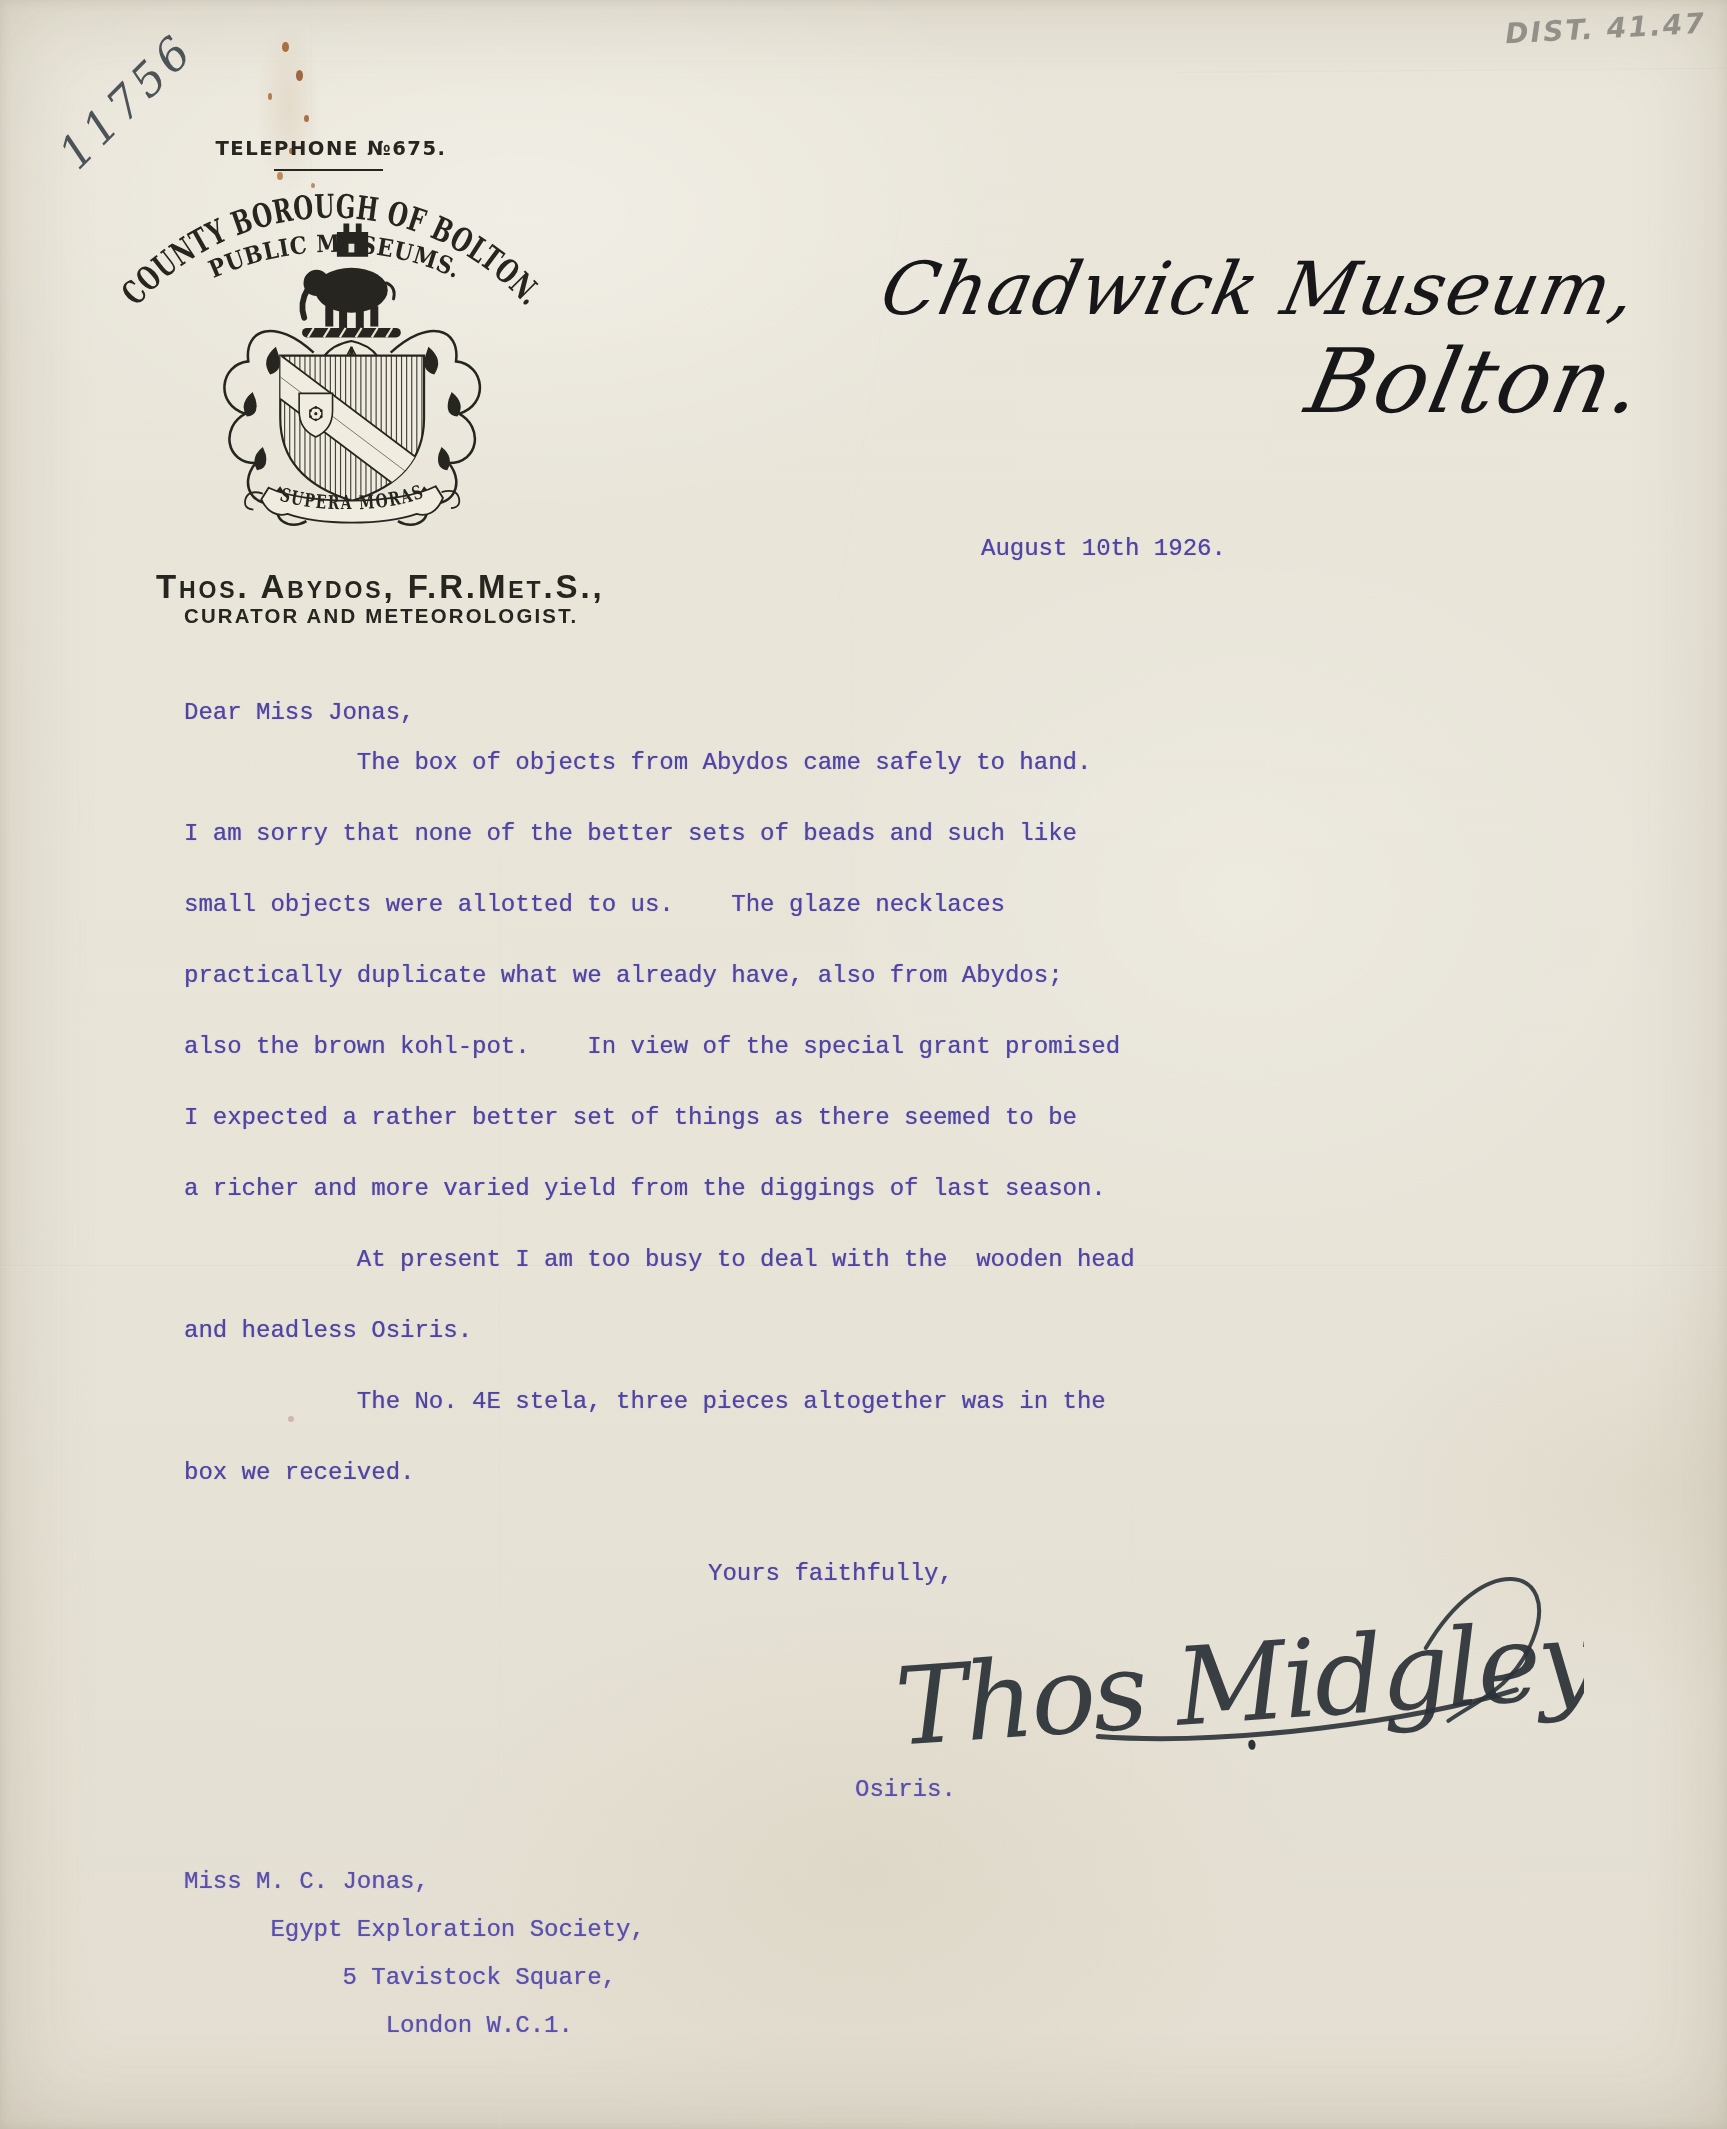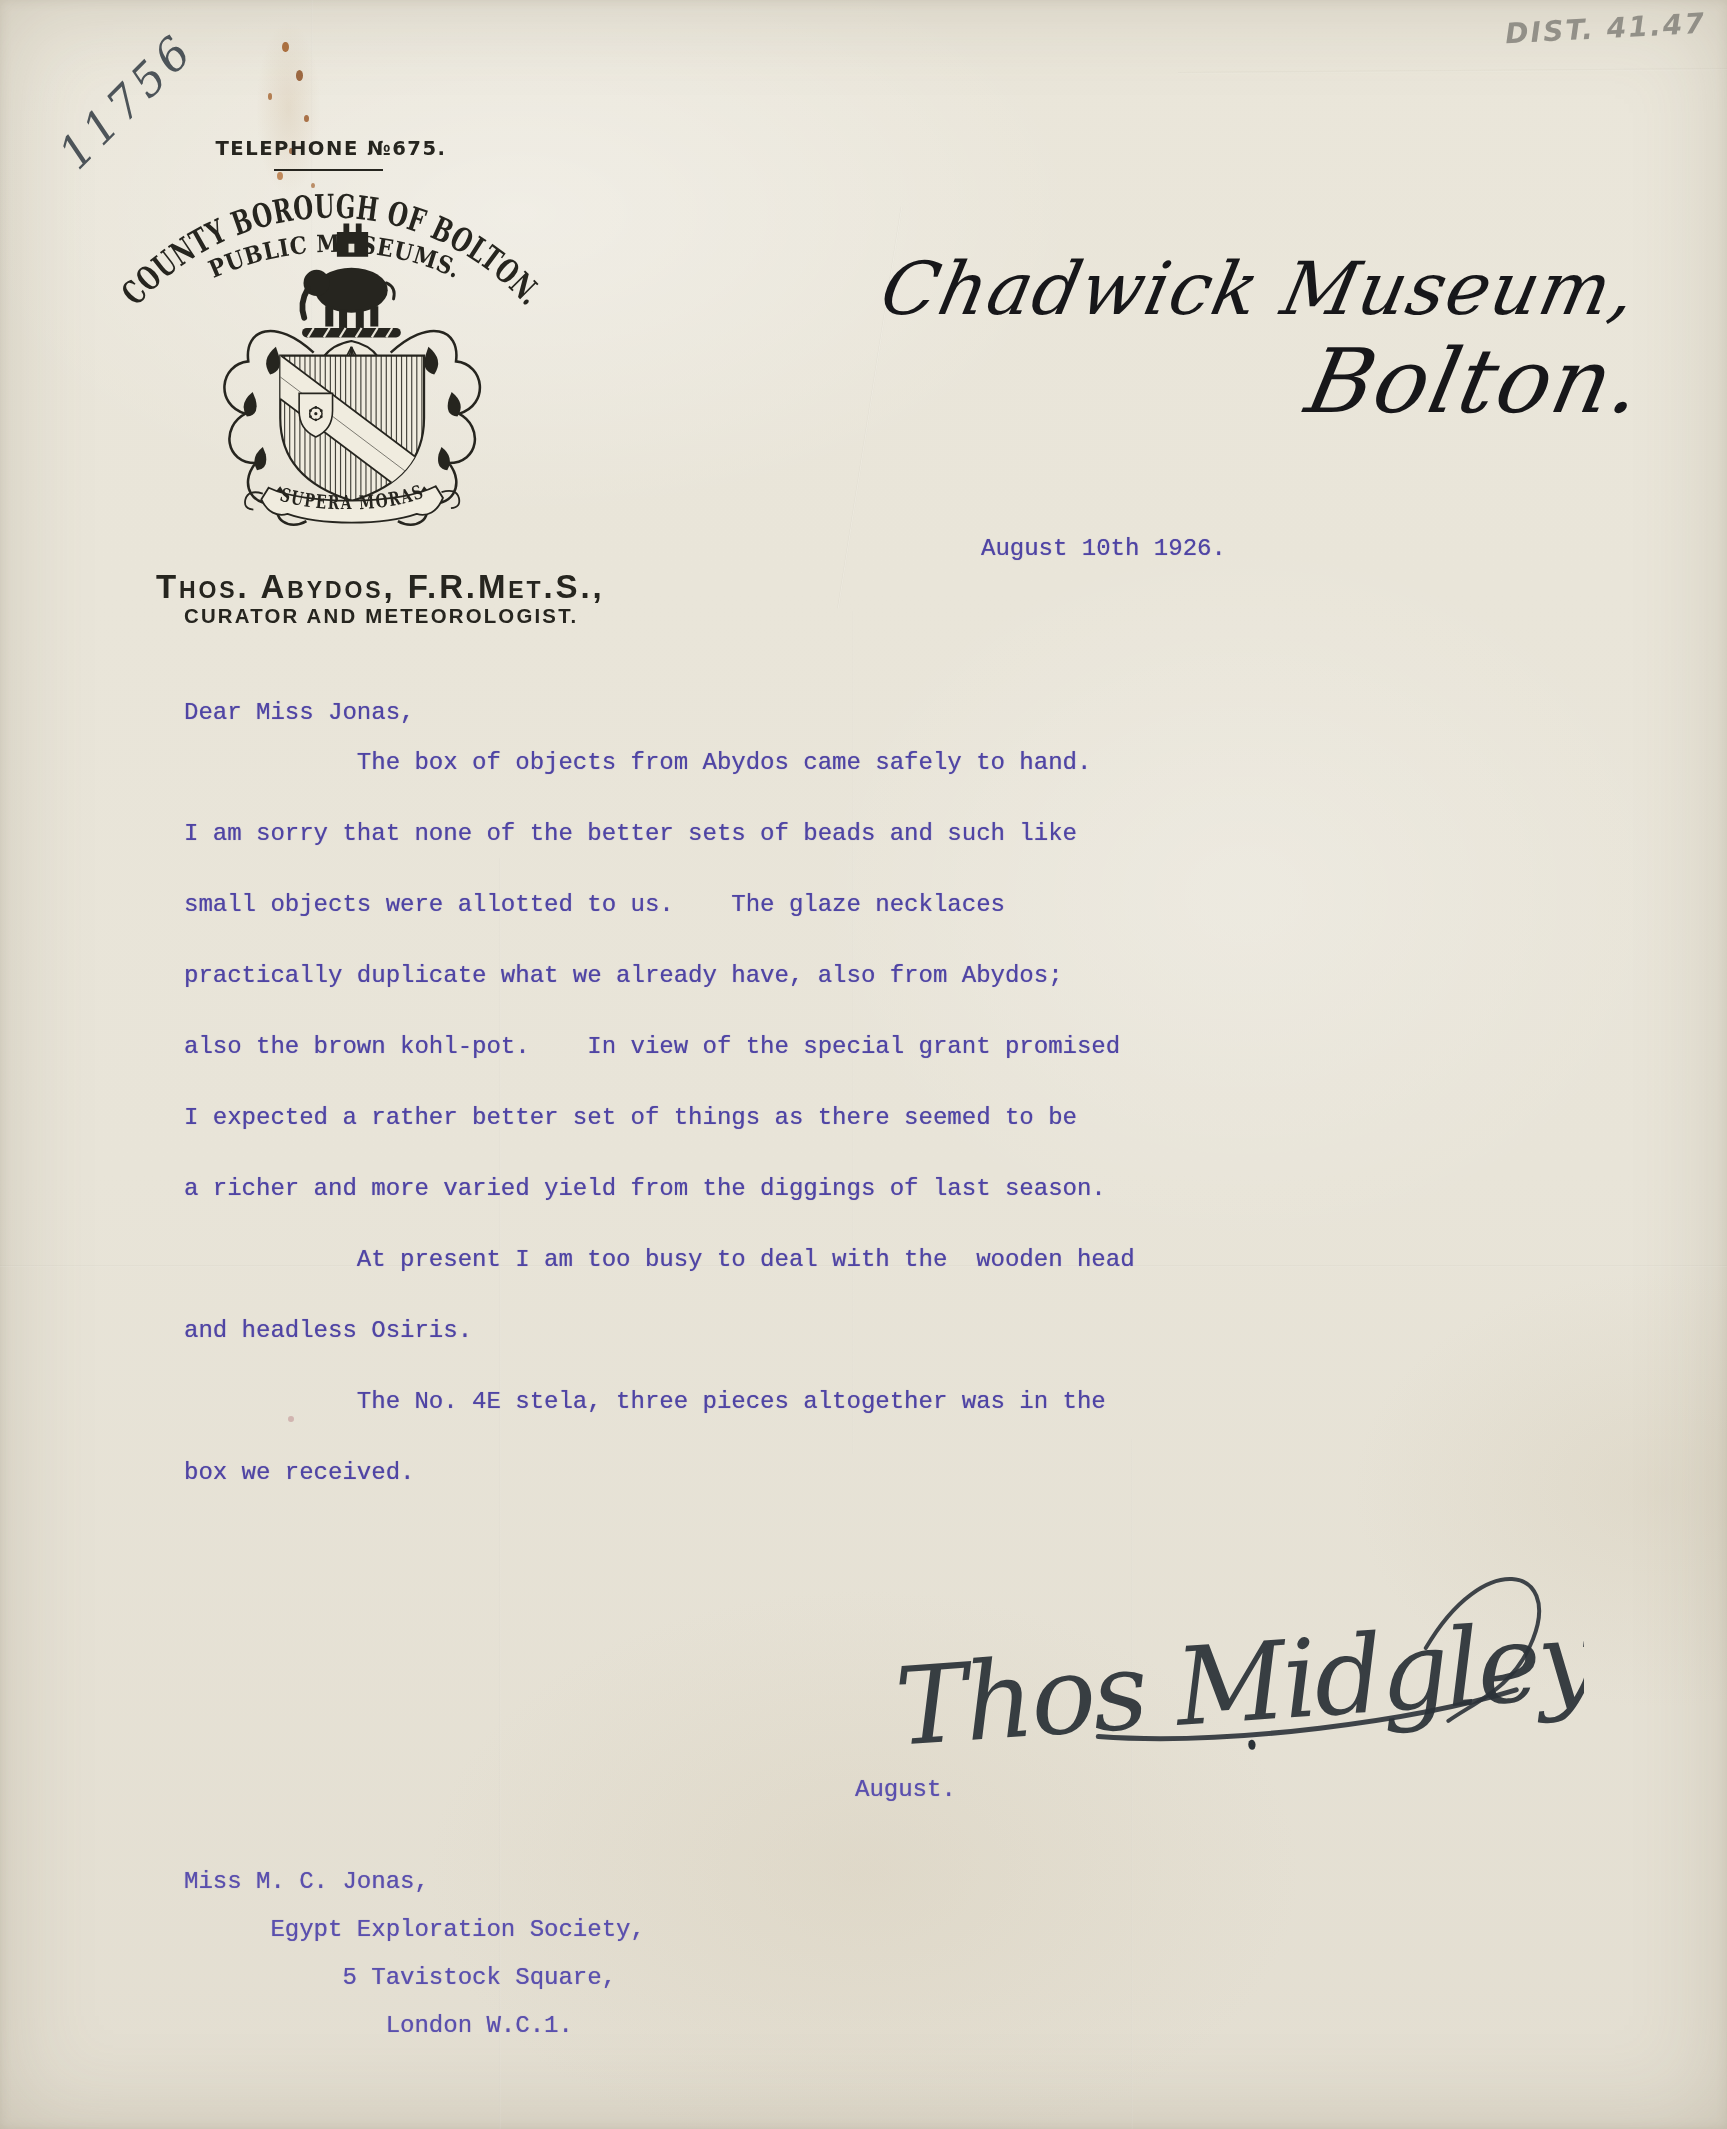--- a/index.html
+++ b/index.html
@@ -242,30 +242,31 @@
 I am sorry that none of the better sets of beads and such like
 small objects were allotted to us.    The glaze necklaces
 practically duplicate what we already have, also from Abydos;
 also the brown kohl-pot.    In view of the special grant promised
 I expected a rather better set of things as there seemed to be
 a richer and more varied yield from the diggings of last season.
             At present I am too busy to deal with the  wooden head
 and headless Osiris.
             The No. 4E stela, three pieces altogether was in the
 box we received.</pre>
+  <div class="abs typew" style="left:708px;top:1538px;">Yours faithfully,</div>
 
   <svg class="abs" style="left:821px;top:1556px;" width="763" height="240" viewBox="0 0 1050 330">
     <g transform="rotate(-4 500 220)">
       <text x="105" y="232" font-family="DejaVu Serif, serif" font-style="italic" font-size="148" fill="#2b3238" letter-spacing="-4" opacity=".93">Thos Midgley</text>
       <path d="M 380 240 C 560 266 820 248 958 216" fill="none" stroke="#2b3238" stroke-width="7" stroke-linecap="round" opacity=".9"></path>
       <path d="M 838 150 C 928 18 1032 52 986 148 C 956 212 902 228 862 252" fill="none" stroke="#2b3238" stroke-width="5.5" stroke-linecap="round" opacity=".9"></path>
       <ellipse cx="590" cy="266" rx="5" ry="7" fill="#2b3238"></ellipse>
     </g>
   </svg>
-  <div class="abs typew light sig-title">August.</div>
+  <div class="abs typew light sig-title">Osiris.</div>
 
   <pre class="abs typew light recipient" style="left:184px;top:1858px;">Miss M. C. Jonas,
       Egypt Exploration Society,
            5 Tavistock Square,
               London W.C.1.</pre>
 
 </div>
 
 
 </body></html>

